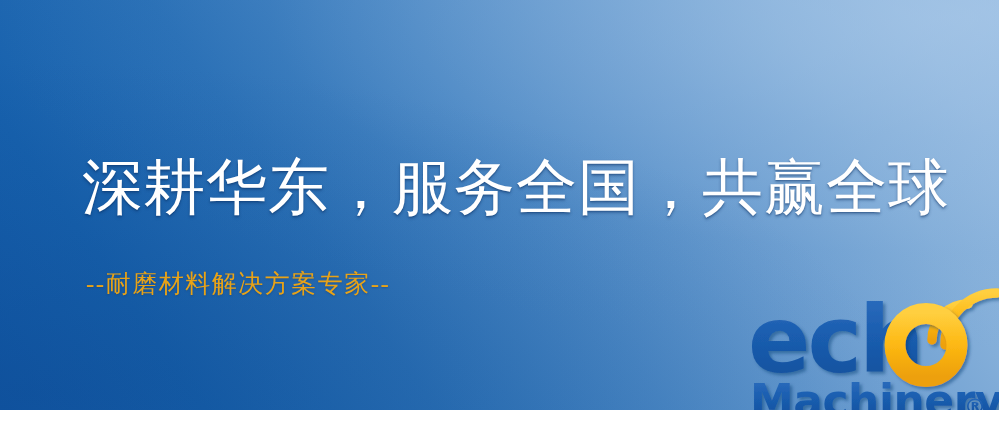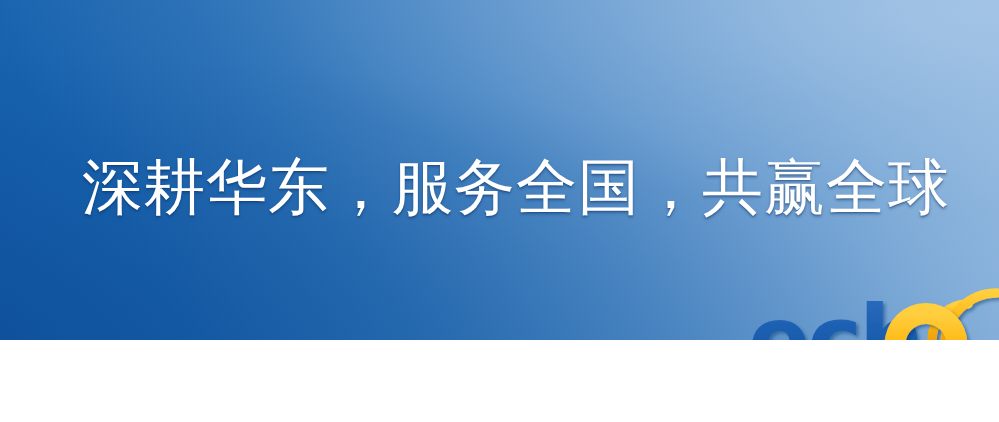--- a/index.html
+++ b/index.html
@@ -3,21 +3,21 @@
 <meta charset="utf-8">
 <style>
   html, body {
     margin: 0;
     padding: 0;
     background: #ffffff;
   }
   #banner {
     position: relative;
     width: 999px;
-    height: 340px;
+    height: 410px;
     overflow: hidden;
     font-family: "Liberation Sans", sans-serif;
     background:
       linear-gradient(55deg,
         #1259a8 0%,
         #1761ad 16%,
         #2a70b6 34%,
         #4a87c4 52%,
         #6b9dd0 68%,
         #86b0da 82%,
@@ -98,20 +98,21 @@
 </head>
 <body>
 
 <div id="banner">
 
   <div id="banner-sheen"></div>
   <div id="banner-vignette"></div>
 
   <div class="headline">深耕华东，服务全国，共赢全球</div>
 
+  <div class="subheadline">--耐磨材料解决方案专家--</div>
 
   <div id="logo">
     <svg viewBox="0 0 251 130" xmlns="http://www.w3.org/2000/svg">
       <defs>
         <filter id="dropsh" x="-30%" y="-30%" width="180%" height="180%">
           <feDropShadow dx="2.5" dy="2.5" stdDeviation="1.6" flood-color="#0c3a72" flood-opacity="0.45"></feDropShadow>
         </filter>
         <linearGradient id="blueGrad" x1="0" y1="0" x2="0" y2="1">
           <stop offset="0%" stop-color="#2f6fc0"></stop>
           <stop offset="45%" stop-color="#1a5daf"></stop>

